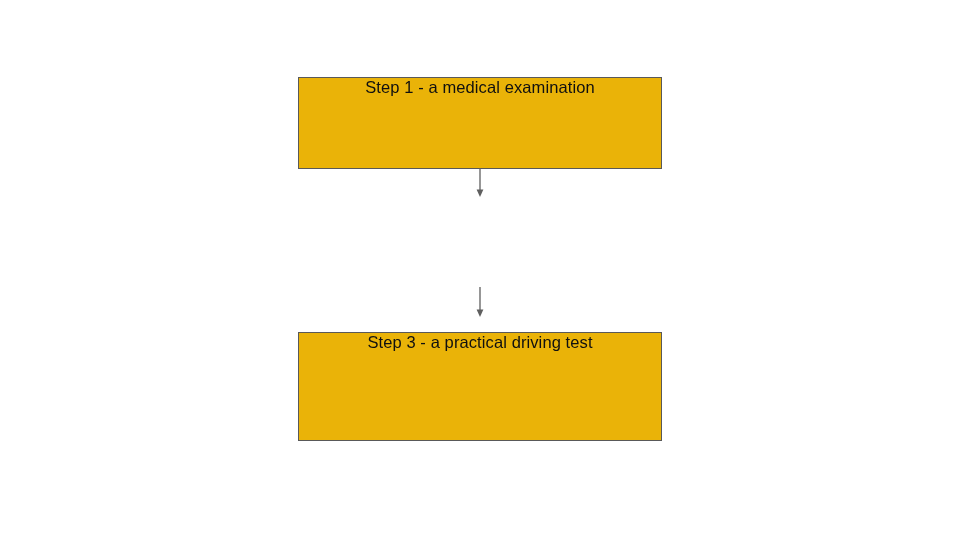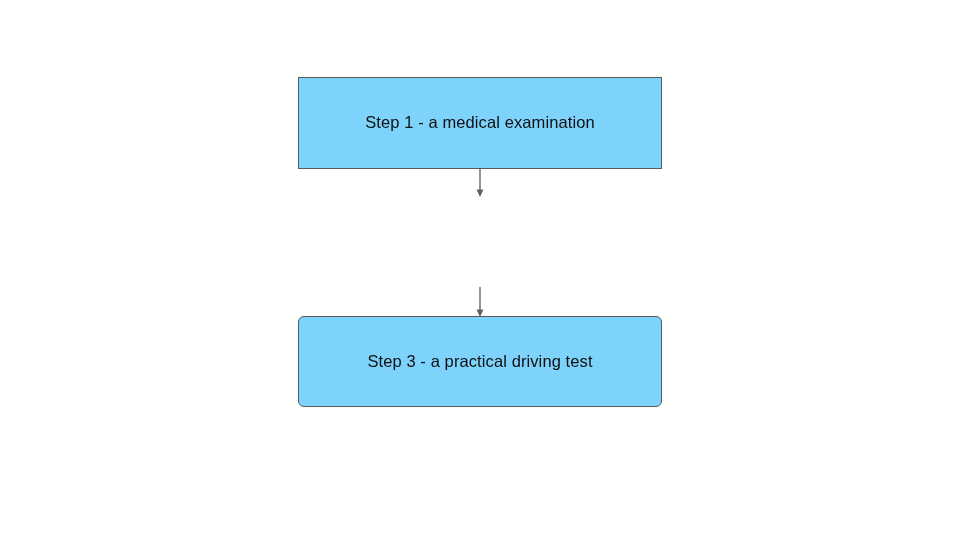--- a/index.html
+++ b/index.html
@@ -17,38 +17,38 @@
     position: relative;
     width: 960px;
     height: 540px;
     background: #ffffff;
   }
   .flow-node {
     position: absolute;
     left: 298px;
     width: 364px;
     box-sizing: border-box;
-    background: #7dd3fc;
+    background: #eab308;
     border: 1.6px solid #595959;
     display: flex;
-    align-items: center;
+    align-items: flex-start;
     justify-content: center;
   }
   .flow-node .node-label {
     font-size: 16.5px;
     line-height: 1.2;
     color: #101010;
     text-align: center;
     letter-spacing: 0.1px;
     white-space: nowrap;
     font-weight: 400;
   }
   #node-1 { top: 77px;  height: 92px; }
   #node-2 { top: 196px; height: 92px; }
-  #node-3 { top: 316px; height: 91px; border-radius: 6px; }
+  #node-3 { top: 332px; height: 109px; }
 
   .connector {
     position: absolute;
     left: 470px;
     width: 20px;
     overflow: visible;
   }
   #connector-1 { top: 168px; height: 29px; }
   #connector-2 { top: 287px; height: 30px; }
   .connector svg { display: block; overflow: visible; }

